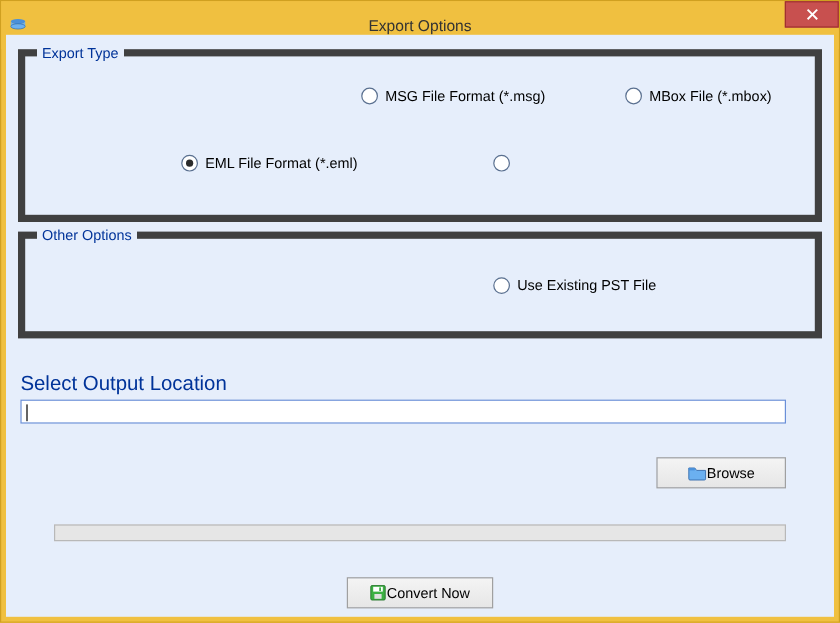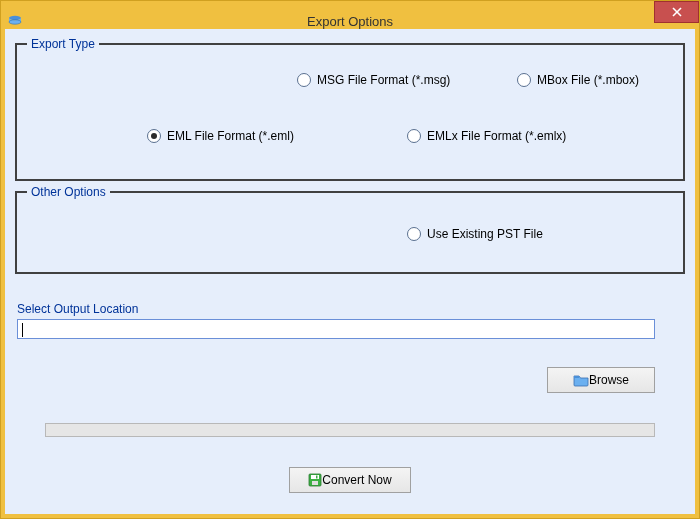--- a/index.html
+++ b/index.html
@@ -63,21 +63,21 @@
   .client {
     position: absolute;
     left: 4px;
     right: 4px;
     top: 28px;
     bottom: 4px;
     background: #e6eefb;
     box-sizing: border-box;
   }
   fieldset.group {
-    border: 2px solid #404040;
+    border: 6px solid #404040;
     margin: 8px 10px 4px 10px;
     padding: 0 10px 18px 10px;
     position: relative;
   }
   fieldset.group legend {
     color: #003399;
     font-size: 12px;
     padding: 0 4px;
   }
   .radio-grid-1 {
@@ -109,21 +109,21 @@
   }
   .radio-inner {
     width: 6px;
     height: 6px;
     border-radius: 50%;
     background: #2b2b2b;
   }
   .output-label {
     color: #003399;
     margin: 28px 0 3px 12px;
-    font-size: 12px;
+    font-size: 17px;
   }
   .output-input {
     margin: 0 40px 0 12px;
     height: 20px;
     border: 1px solid #6a8fd8;
     background: #fff;
     padding: 2px 4px;
     box-sizing: border-box;
   }
   .output-input .caret {
@@ -200,21 +200,20 @@
           <span>MBox File (*.mbox)</span>
         </label>
         <label class="radio-item" style="left:120px; top:78px;">
           <span class="radio-outer">
               <span id="dot-eml" class="radio-inner"></span>
             </span>
           <span>EML File Format (*.eml)</span>
         </label>
         <label class="radio-item" style="left:380px; top:78px;">
           <span class="radio-outer"></span>
-          <span>EMLx File Format (*.emlx)</span>
         </label>
       </div>
     </fieldset>
 
     <fieldset class="group" style="margin-top:4px;">
       <legend>Other Options</legend>
       <div class="radio-grid-2">
         <label class="radio-item" style="left:380px; top:28px;">
           <span class="radio-outer"></span>
           <span>Use Existing PST File</span>

